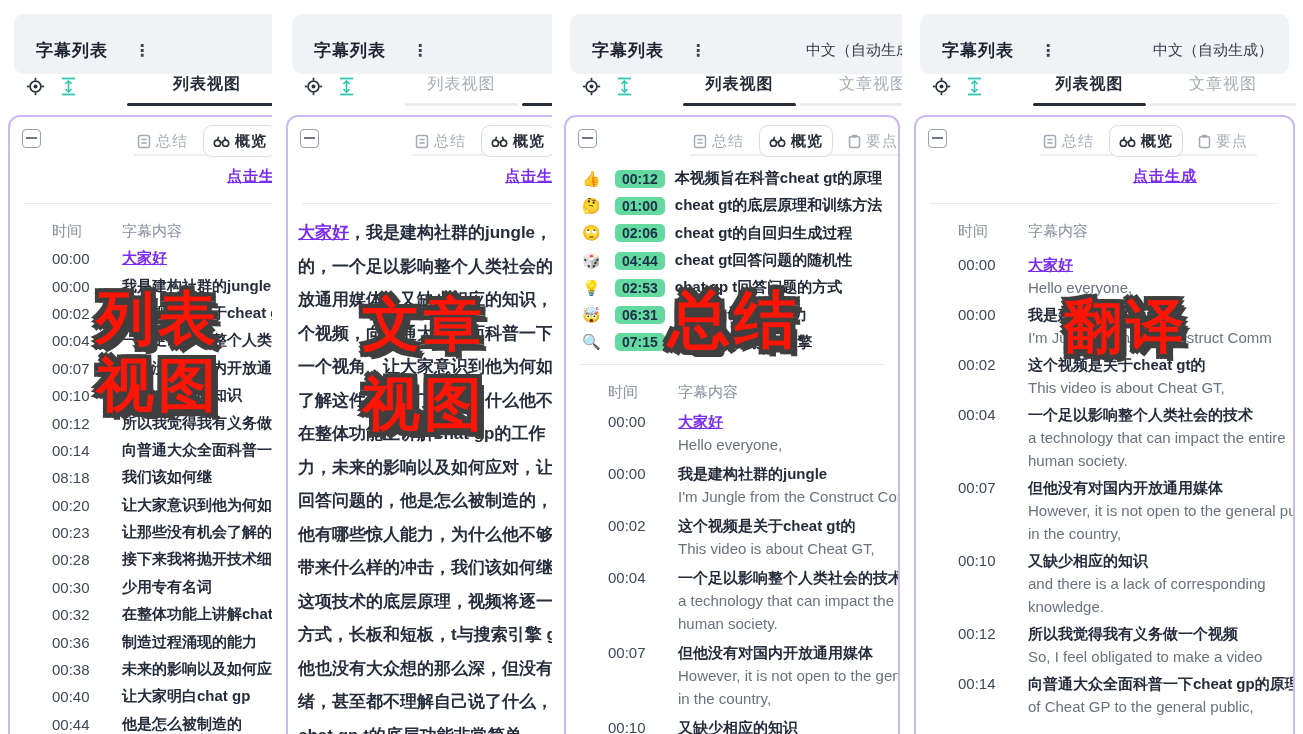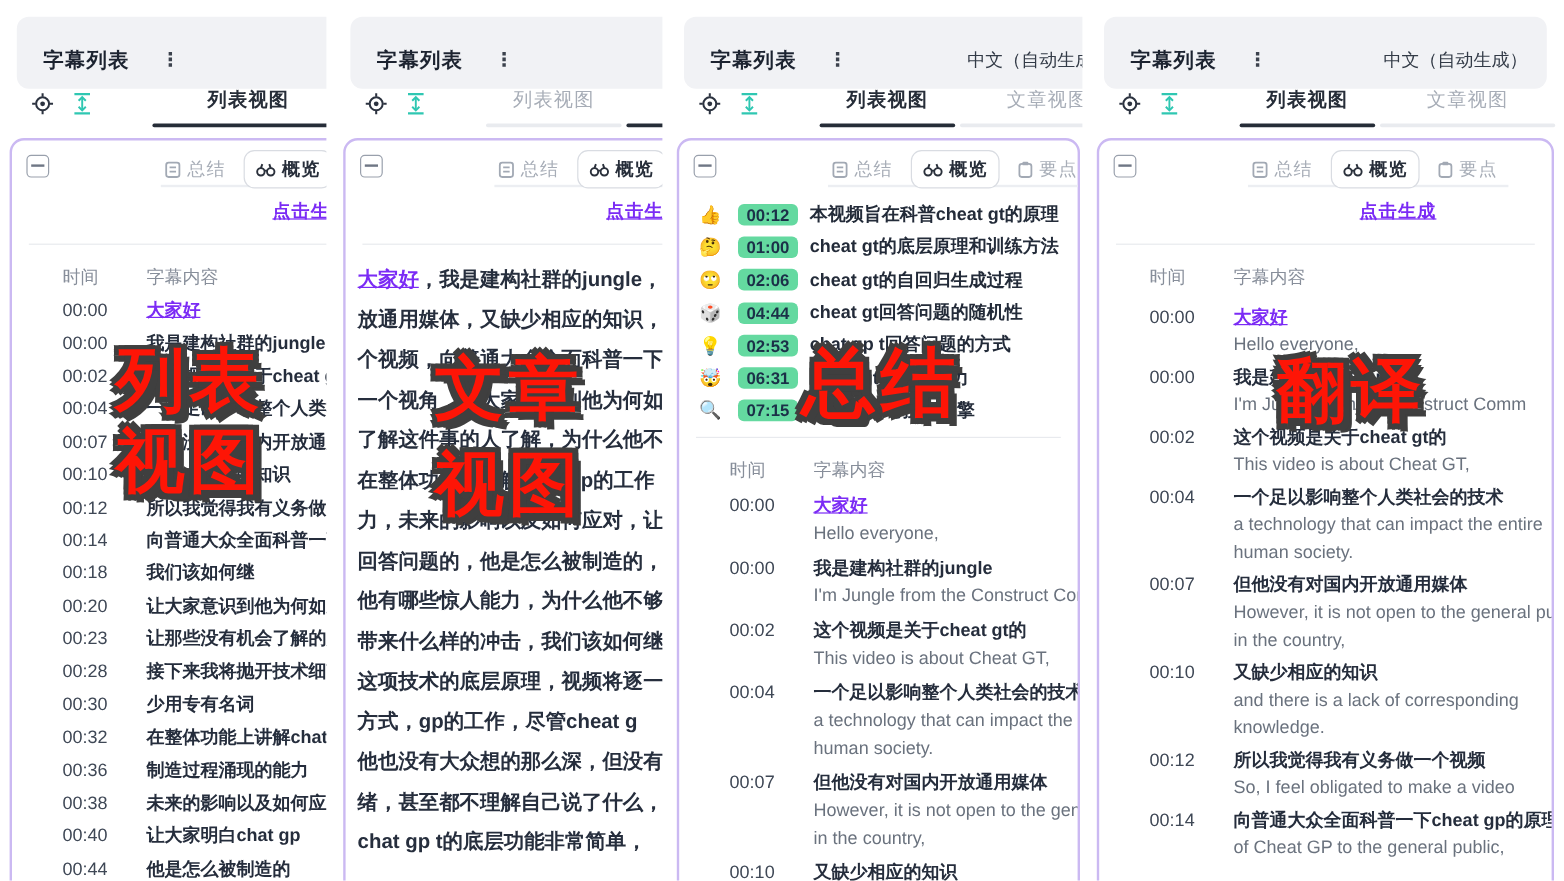--- a/index.html
+++ b/index.html
@@ -194,21 +194,21 @@
             </div>
             <div class="row1">
               <span class="col-time time">00:12</span>
               <span class="zh">所以我觉得我有义务做一个视频</span>
             </div>
             <div class="row1">
               <span class="col-time time">00:14</span>
               <span class="zh">向普通大众全面科普一下cheat gp</span>
             </div>
             <div class="row1">
-              <span class="col-time time">00:18</span>
+              <span class="col-time time">08:18</span>
               <span class="zh">我们该如何继</span>
             </div>
             <div class="row1">
               <span class="col-time time">00:20</span>
               <span class="zh">让大家意识到他为何如此强大</span>
             </div>
             <div class="row1">
               <span class="col-time time">00:23</span>
               <span class="zh">让那些没有机会了解的人了解</span>
             </div>
@@ -308,31 +308,32 @@
             </div>
 
           </div>
         </div>
         <div class="gen-row">
             <a class="gen-link">点击生成</a>
           </div>
         <div class="divider"></div>
         <div class="article" id="p2-article">
             <div class="line"><span class="zh-link">大家好</span><span>，我是建构社群的jungle，</span></div>
+            <div class="line">的，一个足以影响整个人类社会的</div>
             <div class="line">放通用媒体，又缺少相应的知识，</div>
             <div class="line">个视频，向普通大众全面科普一下</div>
             <div class="line">一个视角，让大家意识到他为何如</div>
             <div class="line">了解这件事的人了解，为什么他不够</div>
             <div class="line">在整体功能上讲解chat gp的工作</div>
             <div class="line">力，未来的影响以及如何应对，让</div>
             <div class="line">回答问题的，他是怎么被制造的，</div>
             <div class="line">他有哪些惊人能力，为什么他不够</div>
             <div class="line">带来什么样的冲击，我们该如何继</div>
             <div class="line">这项技术的底层原理，视频将逐一</div>
-            <div class="line">方式，gp的工作，尽管cheat g</div>
+            <div class="line">方式，长板和短板，t与搜索引擎 g</div>
             <div class="line">他也没有大众想的那么深，但没有</div>
             <div class="line">绪，甚至都不理解自己说了什么，</div>
             <div class="line">chat gp t的底层功能非常简单，</div>
           </div>
       </div>
     </div>
     <div class="red">
       <div>文章</div>
         <div>视图</div>
     </div>

